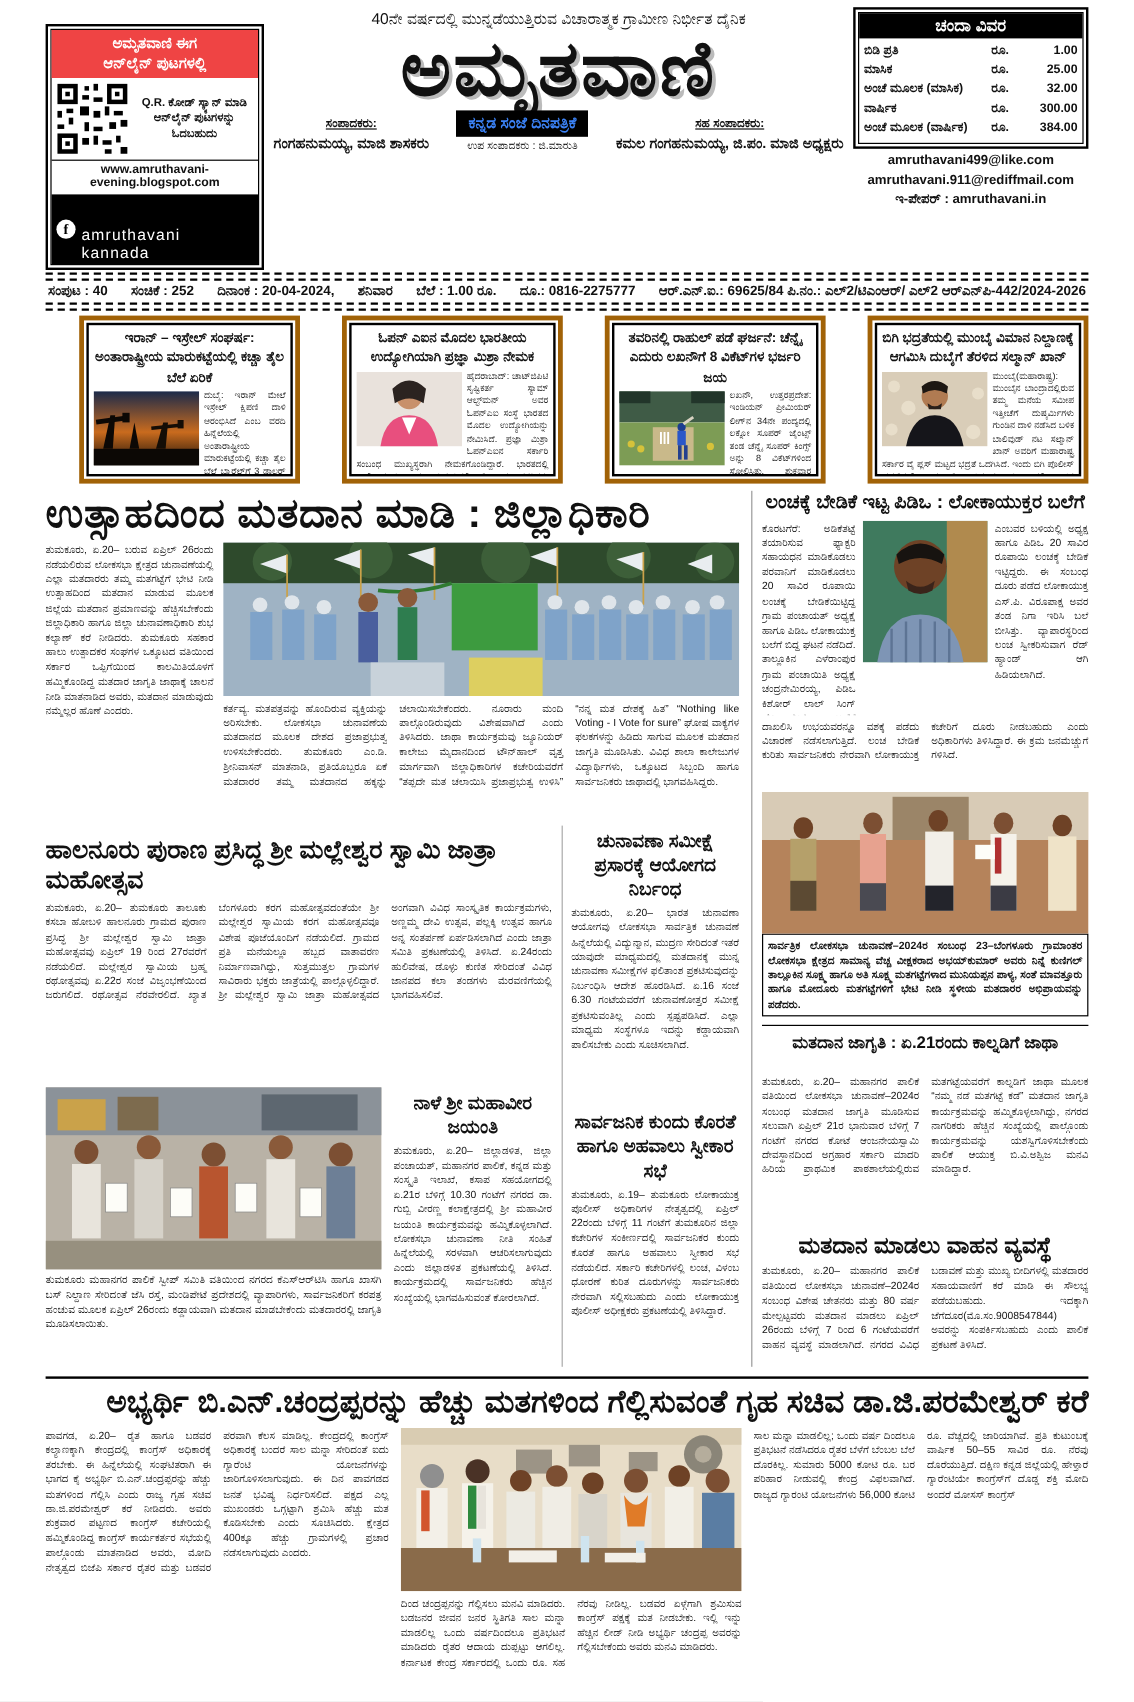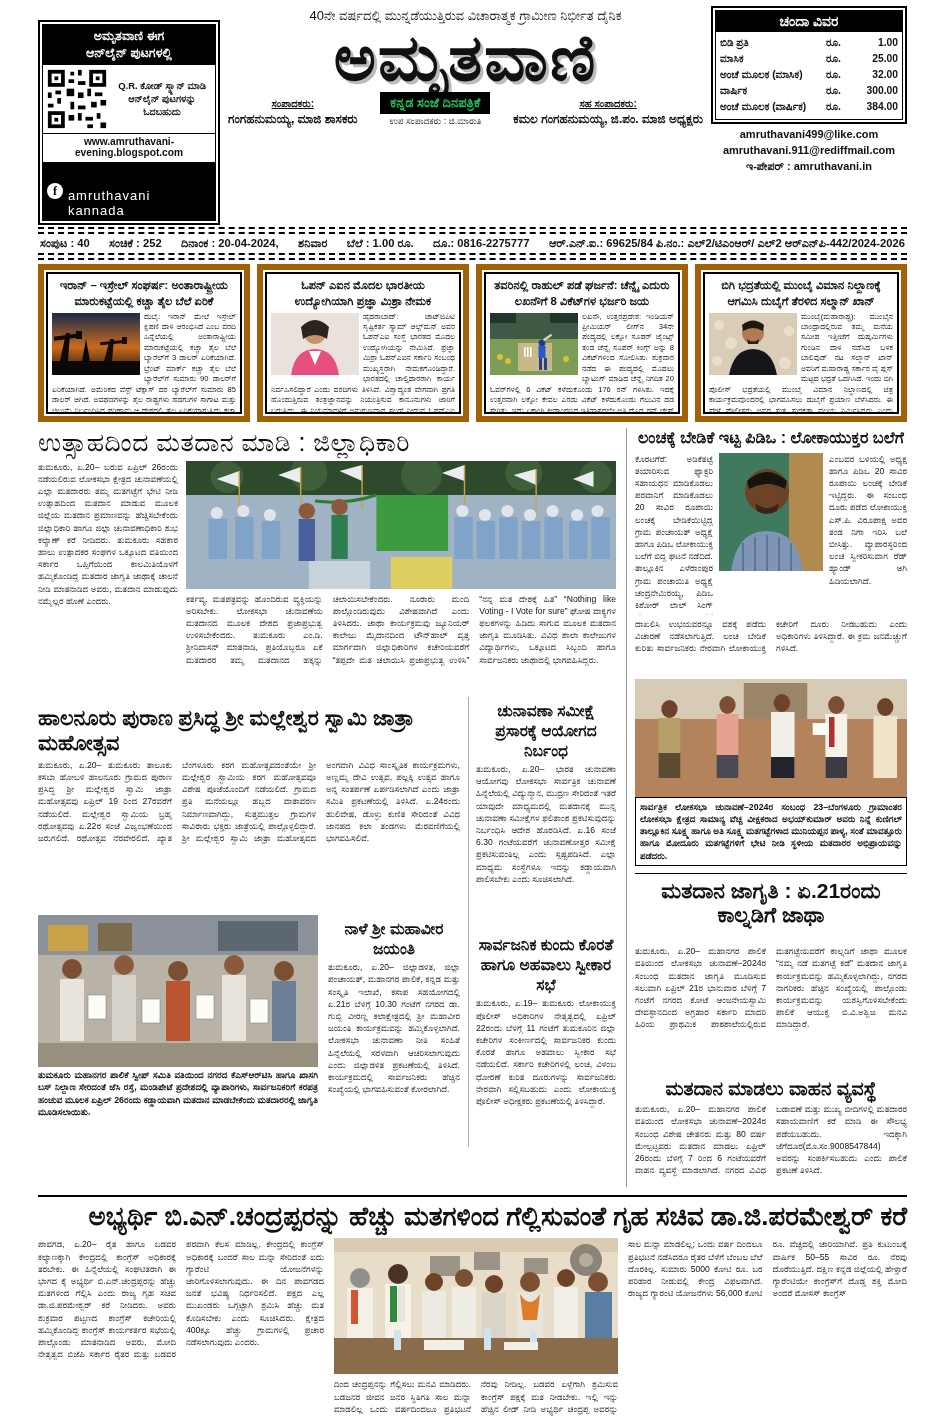--- a/index.html
+++ b/index.html
@@ -6,87 +6,87 @@
   html,body { background:#e8e8e8; }
   .page {
     width:945px; height:1418px; margin:0 auto; background:#ffffff;
     font-family:"Liberation Sans","DejaVu Sans",sans-serif; color:#111;
     position:relative; overflow:hidden; padding:6px 38px 0 38px;
   }
   
   .hdr { display:flex; gap:8px; align-items:flex-start; }
   .promo-box { width:182px; border:2px solid #000; padding:2px; flex:0 0 auto; margin-top:14px;}
   .promo-in { border:1px solid #000; padding:0; }
-  .promo-title { background:#000000; color:#fff; font-weight:bold; text-align:center; font-size:12.5px; line-height:1.35; padding:3px 2px; }
+  .promo-title { background:#ef4444; color:#fff; font-weight:bold; text-align:center; font-size:12.5px; line-height:1.35; padding:3px 2px; }
   .promo-mid { display:flex; gap:4px; padding:3px; align-items:center; }
   .qr { width:62px; height:62px; flex:0 0 auto; }
   .promo-qrtxt { font-size:9.5px; font-weight:bold; text-align:center; flex:1; line-height:1.4; }
   .promo-url { font-weight:bold; font-size:10.2px; text-align:center; border-top:1px solid #000; padding:2px 0; }
   .promo-fb { background:#000; color:#fff; display:flex; align-items:center; gap:5px; padding:2px 4px; margin-top:2px; }
   .fb-circle { width:16px; height:16px; border-radius:50%; background:#fff; color:#000; font-weight:bold; text-align:center; font-size:12px; line-height:16px; font-family:"Liberation Serif",serif; }
   .promo-fb span.t { font-size:13px; font-weight:normal; letter-spacing:1px;margin-top:24px; }
   .hdr-center { flex:1; text-align:center; }
   .tagline { font-size:13px; font-weight:normal; margin-top:2px; }
   .masthead { font-size:64px; font-weight:900; line-height:1.0; letter-spacing:2px; margin-top:2px;
               text-shadow:3px 3px 0 #bbb; font-family:"DejaVu Sans",sans-serif; }
   .mast-row { display:flex; justify-content:space-between; align-items:flex-end; margin-top:2px; }
   .ed-block { font-size:10px; text-align:center; line-height:1.35; }
   .ed-block .lbl { font-weight:bold; text-decoration:underline; }
   .ed-block .nm { font-weight:bold; font-size:12px; }
-  .paper-type { background:#000; color:#22c55e; font-weight:bold; font-size:13px; padding:2px 10px; display:inline-block; }
+  .paper-type { background:#000; color:#3b82f6; font-weight:bold; font-size:13px; padding:2px 10px; display:inline-block; }
   .sub-ed { font-size:9px; margin-top:1px; }
   .subs-box { width:196px; flex:0 0 auto; }
   .subs-frame { border:2px solid #000; padding:2px; }
   .subs-in { border:1px solid #000; padding:0 4px 4px 4px; }
   .subs-title { background:#000; color:#fff; text-align:center; font-weight:bold; font-size:14px; margin:0 -4px 3px -4px; padding:2px 0; }
   .subs-row { display:flex; font-size:10.3px; font-weight:bold; line-height:1.55; }
   .subs-row .c1 { flex:1; text-align:left; }
   .subs-row .c2 { width:28px; }
   .subs-row .c3 { width:44px; text-align:right; }
   .subs-mail { font-weight:bold; font-size:11px; text-align:center; line-height:1.45; margin-top:3px; }
   .dashline { border-top:2.5px dashed #000; border-bottom:2.5px dashed #000; height:7px; margin:2px 0; }
   .infoline { display:flex; justify-content:space-between; font-size:11.2px; font-weight:bold; padding:1px 2px; }
   
   .teasers { display:flex; gap:7px; margin-top:4px; }
-  .tz { flex:1; border:6px solid #a16207; padding:2px; height:158px; }
+  .tz { flex:1; border:4px solid #a16207; padding:2px; height:140px;margin-left:28px; }
   .tz-in { border:2px solid #000; height:100%; padding:3px 4px; overflow:hidden; }
   .tz h3 { font-size:11.3px; text-align:center; line-height:1.45; font-weight:bold; margin-bottom:2px; }
   .tz .img { float:left; width:88px; height:62px; margin:1px 4px 1px 0; }
   .tz p { font-size:7.6px; text-align:justify; line-height:1.38; }
   
   .main { display:flex; gap:10px; margin-top:6px; }
   .mleft { width:578px; flex:0 0 auto; }
   .mright { flex:1; border-left:1px solid #999; padding-left:8px; }
-  h1.head-xl { font-size:25px; font-weight:400; letter-spacing:0.5px; line-height:1.15; }
+  h1.head-xl { font-size:34px; font-weight:700; letter-spacing:0.5px; line-height:1.15; }
   .a1-grid { display:grid; grid-template-columns:140px 1fr; gap:8px; margin-top:4px; }
   .a1-col1 { font-size:8.6px; text-align:justify; line-height:1.42; height:236px; overflow:hidden; }
   .photo-march { width:100%; height:128px; display:block; }
   .a1-under { column-count:3; column-gap:10px; font-size:8.6px; text-align:justify; line-height:1.42; height:100px; overflow:hidden; margin-top:4px; }
   h2.head-lg { font-size:21px; font-weight:900; line-height:1.2; margin-top:8px; }
   .hal-grid { display:grid; grid-template-columns:1fr 148px; gap:8px; }
   .hal-left {}
   .hal-body { column-count:3; column-gap:10px; font-size:8.6px; text-align:justify; line-height:1.42; height:150px; overflow:hidden; margin-top:4px; }
   .hal-bottom { display:grid; grid-template-columns:280px 1fr; gap:10px; margin-top:6px; }
   .sweep-wrap { }
   .photo-sweep { width:100%; height:152px; display:block; }
-  .caption { font-size:8.8px; font-weight:bold; text-align:justify; line-height:1.4; margin-top:2px; }
+  .caption { font-size:8.8px; font-weight:normal; text-align:justify; line-height:1.4; margin-top:2px; }
   h3.head-md { font-size:15.5px; font-weight:700; text-align:center; line-height:1.3; margin:4px 0 2px 0; }
   .smallbody { font-size:8.6px; text-align:justify; line-height:1.42; overflow:hidden; }
   .col4blk { border-left:1px solid #aaa; padding-left:7px; }
   .col4blk .smallbody { height:118px; }
   .mah-blk .smallbody { height:118px; }
   
   h2.head-r { font-size:16px; font-weight:900; text-align:center; line-height:1.3; }
   .lok-grid { display:grid; grid-template-columns:1fr 104px 1fr; gap:6px; margin-top:4px; }
   .photo-lok { width:104px; height:118px; display:block; }
   .lok-txt { font-size:8.6px; text-align:justify; line-height:1.42; height:162px; overflow:hidden; }
   .lok-under { column-count:2; column-gap:10px; font-size:8.6px; text-align:justify; line-height:1.42; height:56px; overflow:hidden; margin-top:3px; }
   .photo-obs { width:100%; height:118px; display:block; margin-top:5px; }
   .obs-cap { border:1px solid #000; padding:3px 4px; font-size:8.8px; font-weight:bold; text-align:justify; line-height:1.4; }
-  h3.head-r2 { font-size:21px; font-weight:900; text-align:center; margin-top:7px; border-top:1px solid #000; padding-top:5px; }
+  h3.head-r2 { font-size:14px; font-weight:900; text-align:center; margin-top:7px; border-top:1px solid #000; padding-top:5px; }
   .two-col { column-count:2; column-gap:10px; font-size:8.6px; text-align:justify; line-height:1.42; height:128px; overflow:hidden; margin-top:18px; }
   h3.head-r3 { font-size:19px; font-weight:900; text-align:center; margin-top:5px; }
   .van-body { column-count:2; column-gap:10px; font-size:8.6px; text-align:justify; line-height:1.42; height:84px; overflow:hidden; margin-top:3px; }
   
   .bottom { border-top:2px solid #000; margin-top:8px; padding-top:4px; }
   h1.head-bot { font-size:26px; font-weight:700; text-align:right; line-height:1.2; }
   .bot-grid { display:grid; grid-template-columns:286px 284px 1fr; gap:10px; margin-top:6px; height:292px; overflow:hidden; }
   .bot-txt2 { column-count:2; column-gap:10px; font-size:8.6px; text-align:justify; line-height:1.42; height:100%; overflow:hidden; }
   .bot-mid { display:flex; flex-direction:column; }
   .photo-meet { width:100%; height:136px; display:block; flex:0 0 auto; }

